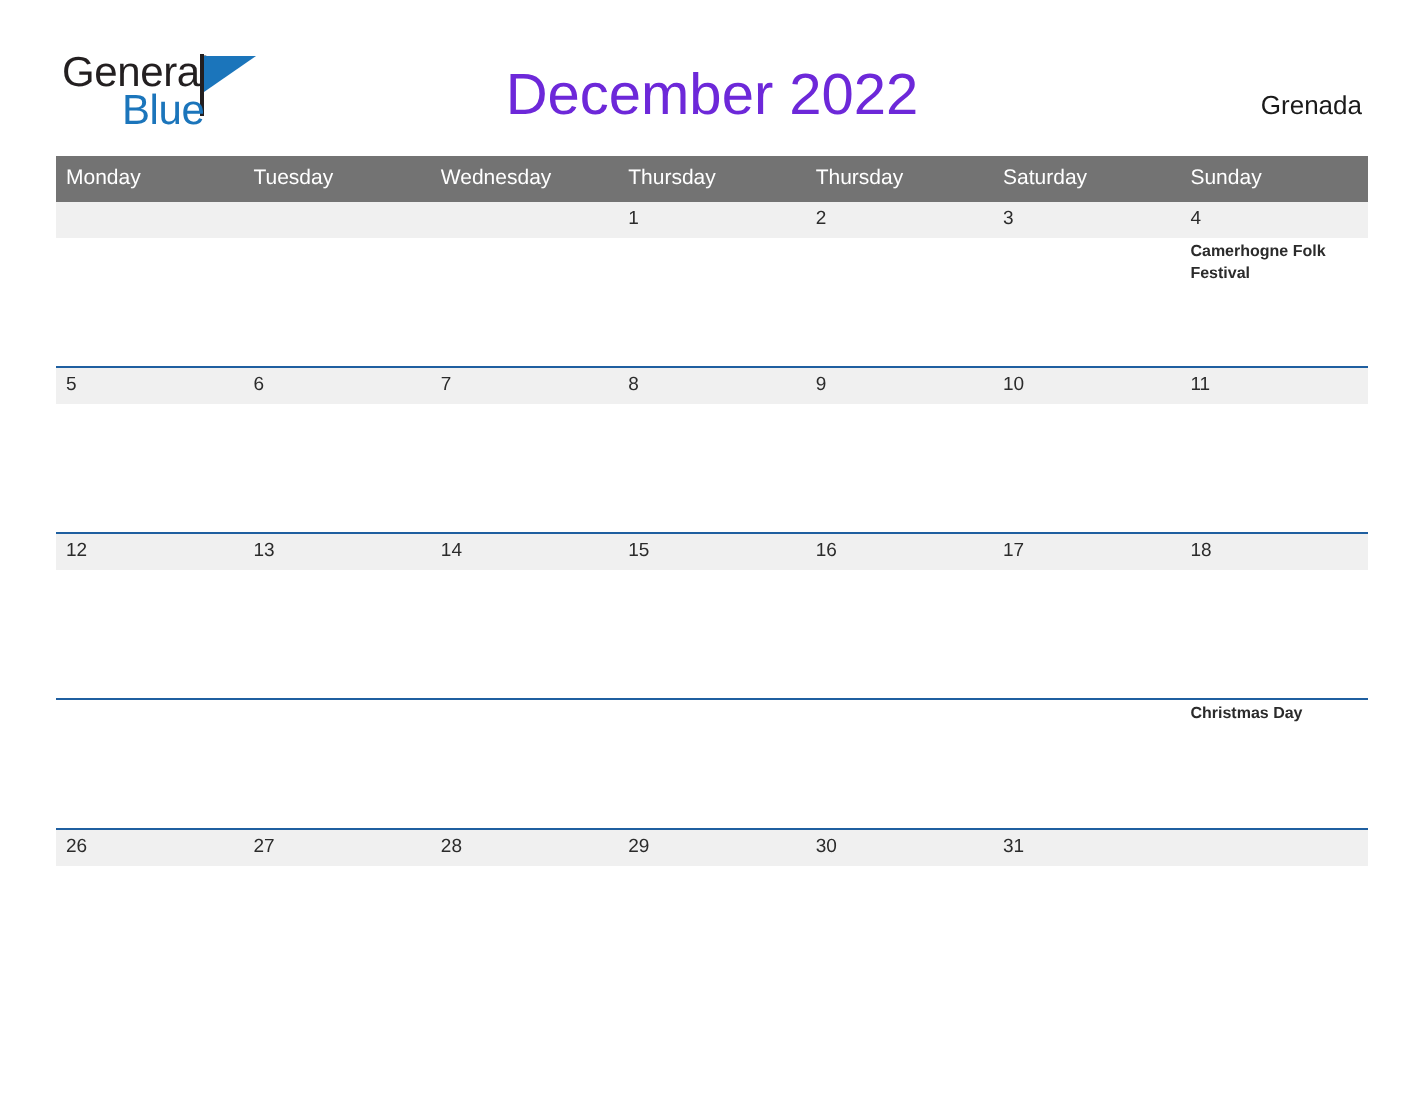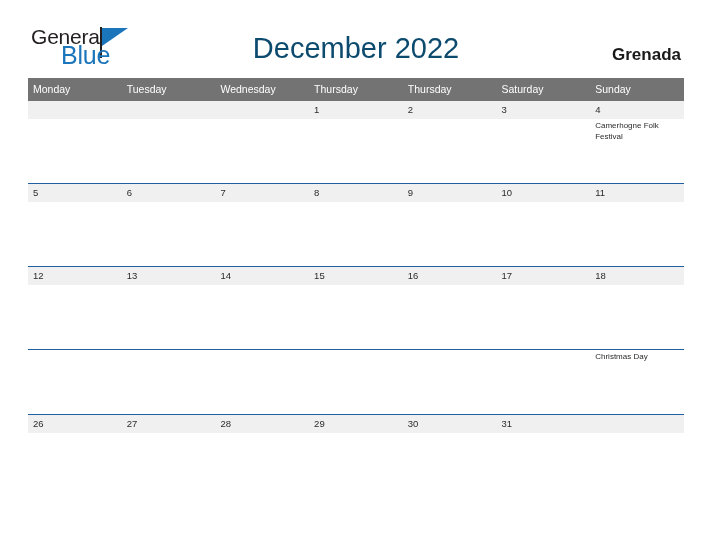--- a/index.html
+++ b/index.html
@@ -42,21 +42,21 @@
     font-size: 21px;
     color: #231f20;
     letter-spacing: -0.2px;
     line-height: 21px;
     font-family: "Liberation Sans", sans-serif;
   }
   .logo-blue {
     position: absolute;
     left: 30px;
     top: 19px;
-    font-size: 25px;
+    font-size: 21px;
     color: #1b75bb;
     letter-spacing: -0.2px;
     line-height: 21px;
     font-family: "Liberation Sans", sans-serif;
   }
   .logo-flag {
     position: absolute;
     left: 71px;
     top: 2px;
     width: 0;
@@ -74,31 +74,30 @@
   }
 
   .title {
     position: absolute;
     left: 0;
     right: 0;
     top: 32px;
     text-align: center;
     font-size: 29px;
     font-weight: normal;
-    color: #0c4a6e;
+    color: #6d28d9;
     letter-spacing: 0px;
   }
 
   .region {
     position: absolute;
     right: 3px;
     top: 45px;
-    font-size: 17px;
+    font-size: 13px;
     color: #1a1a1a;
-    font-weight: bold;
   }
 
   
   .calendar {
     width: 656px;
     border-collapse: collapse;
     table-layout: fixed;
   }
 
   .dow-row th {
@@ -129,20 +128,21 @@
   }
 
   .event-row td {
     background: #ffffff;
     font-size: 8px;
     color: #2b2b2b;
     padding: 1px 6px 0 5px;
     line-height: 11px;
     vertical-align: top;
     height: 63px;
+    font-weight: bold;
   }
   .event-row.short td {
     height: 63px;
   }
   .event-text {
     display: block;
     word-wrap: break-word;
   }
 </style>
 </head>

